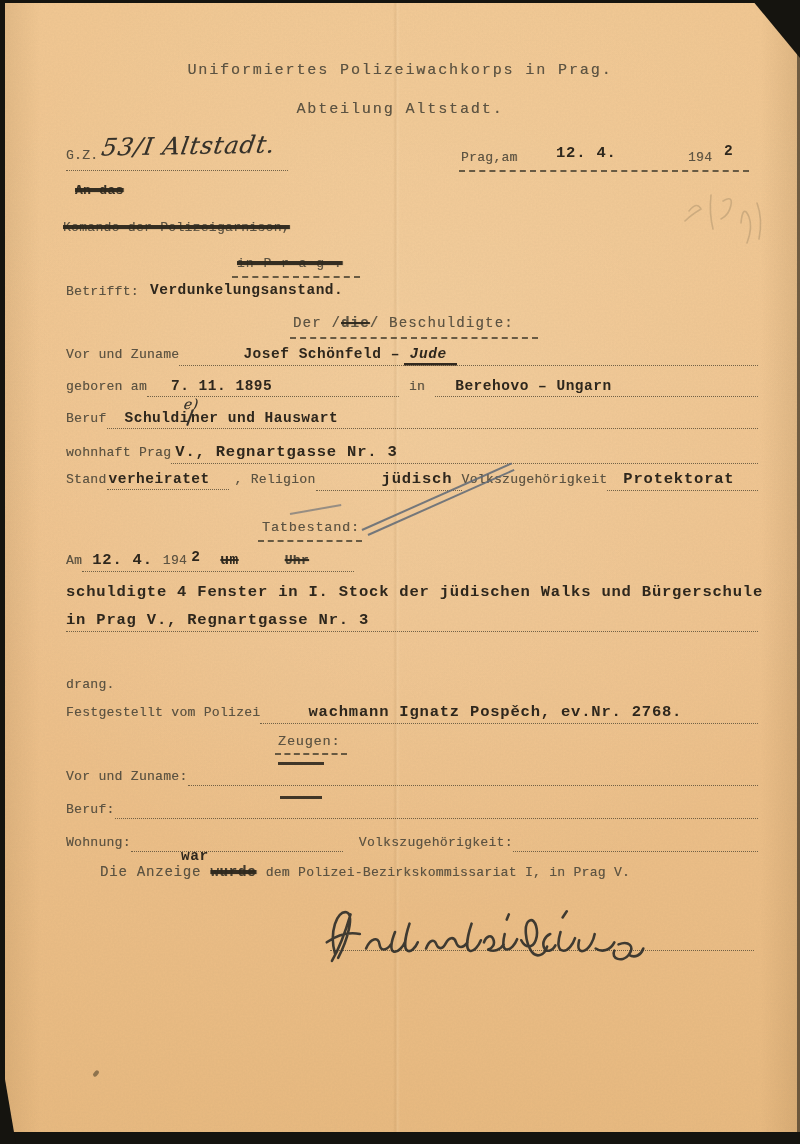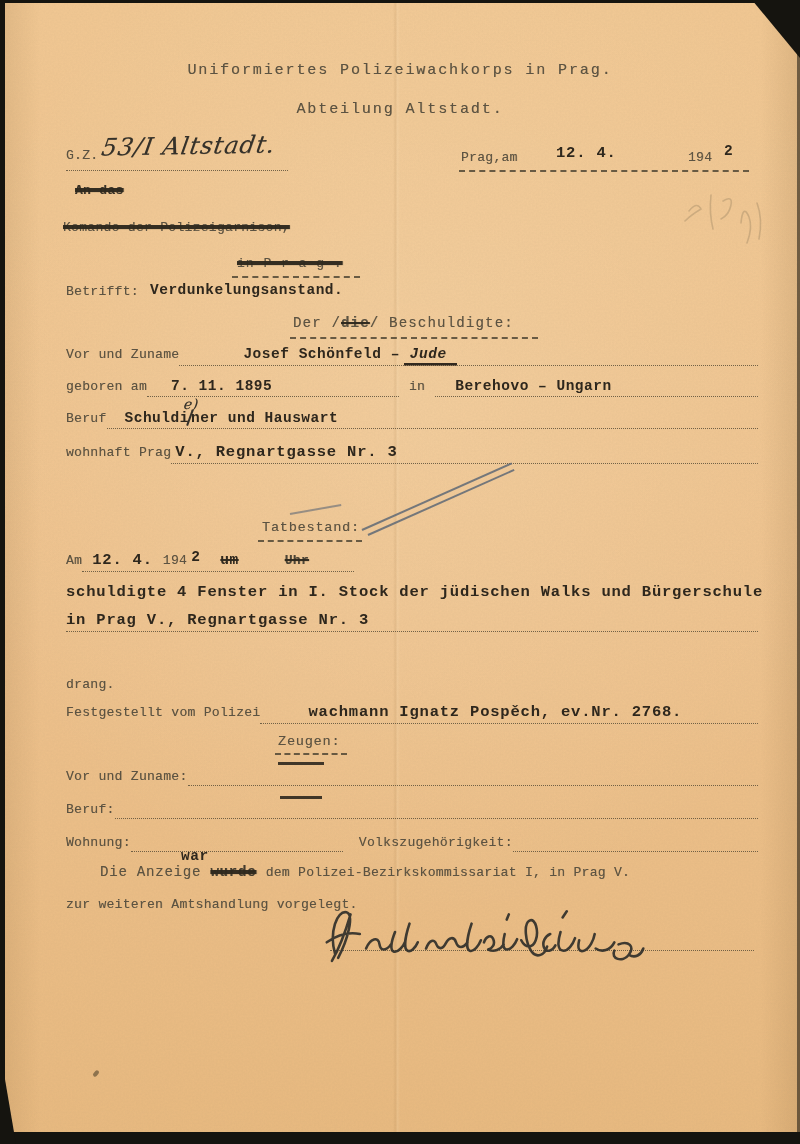--- a/index.html
+++ b/index.html
@@ -140,20 +140,34 @@
       </span>
     </div>
 
     <div class="frow t" style="left:66px;top:443px;width:692px;">
       <span class="lbl">wohnhaft Prag</span>
       <span class="line grow">
         <span class="entry lg" style="margin-left:4px;">V., Regnartgasse Nr. 3</span>
       </span>
     </div>
 
+    <div class="frow t" style="left:66px;top:470px;width:692px;">
+      <span class="lbl">Stand</span>
+      <span class="line" style="width:122px;">
+        <span class="entry" style="margin-left:2px;">verheiratet</span>
+      </span>
+      <span class="lbl" style="padding-left:6px;">, Religion</span>
+      <span class="line" style="width:146px;">
+        <span class="entry lg" style="margin-left:66px;">jüdisch</span>
+      </span>
+      <span class="lbl">Volkszugehörigkeit</span>
+      <span class="line grow">
+        <span class="entry lg" style="margin-left:16px;">Protektorat</span>
+      </span>
+    </div>
 
     <div class="ink-strike" style="left:362px;top:529px;width:164px;transform:rotate(-24deg);"></div>
     <div class="ink-strike" style="left:368px;top:534px;width:160px;transform:rotate(-24deg);"></div>
     <div class="ink-strike" style="left:290px;top:513px;width:52px;transform:rotate(-10deg);opacity:.6;"></div>
 
     <div class="t" style="left:262px;top:520px;font-size:13.5px;letter-spacing:.8px;">Tatbestand:</div>
     <div class="rule-dashed" style="left:258px;top:540px;width:104px;"></div>
 
     <div class="frow t" style="left:66px;top:551px;width:692px;">
       <span class="lbl">Am</span>
@@ -205,21 +219,20 @@
       <span class="lbl" style="padding-left:16px;">Volkszugehörigkeit:</span>
       <span class="line grow empty"></span>
     </div>
 
     <div class="t entry" style="left:181px;top:848px;">war</div>
     <div class="t" style="left:100px;top:864px;font-size:14px;letter-spacing:.8px;">
       <span>Die Anzeige</span>
       <span class="obliterated" style="font-weight:700;color:#443c2e;">wurde</span>
       <span style="font-size:13px;letter-spacing:.3px;">dem Polizei-Bezirkskommissariat I, in Prag V.</span>
     </div>
-    <div class="t" style="left:66px;top:897px;">zur weiteren Amtshandlung vorgelegt.</div>
 
     <svg class="sig-svg" style="left:318px;top:903px;" width="332" height="60" viewBox="0 0 320 58" role="img" aria-label="Karel Mandelíček">
       <g fill="none" stroke="#31302b" stroke-width="2.5" stroke-linecap="round" stroke-linejoin="round" opacity="0.92">
         <path d="M16,49 C10,28 18,7 27,9 C35,11 28,36 19,53 M31,11 C26,28 20,44 13,56 M8,38 C18,31 30,28 40,30"></path>
         <path d="M46,44 C50,34 58,32 59,40 C60,47 66,46 70,40 M74,28 C70,38 69,46 73,47 C77,48 82,42 84,37 M88,20 C84,32 82,44 86,46 C89,48 94,43 96,38"></path>
         <path d="M104,44 C107,36 112,34 114,40 C116,45 120,45 123,39 C126,33 131,32 133,38 C135,44 140,44 144,38 M148,20 C144,32 142,44 146,46 C150,48 155,41 157,36 M160,38 C162,32 167,30 169,35 C171,40 168,44 164,45 C170,48 176,45 179,40 M182,16 L184,11 M180,30 C178,38 178,45 182,45 C186,45 190,40 192,35 M196,36 C200,44 207,44 210,36 C213,28 210,14 204,17 C198,20 200,38 206,47 C211,54 219,50 221,42 M224,30 C219,32 216,38 218,43 C220,48 226,47 229,41 M236,14 L240,8 M234,28 C231,38 231,45 236,46 C241,47 246,40 248,34 M252,36 C250,44 252,48 257,46 C262,44 266,36 267,30 M268,44 C274,48 282,46 286,38"></path>
         <path d="M290,40 C300,36 306,42 300,50 C294,58 282,54 286,46 M300,50 C306,54 312,50 314,44"></path>
       </g>
     </svg>
     <div class="rule-dotted" style="left:330px;top:950px;width:424px;"></div>

